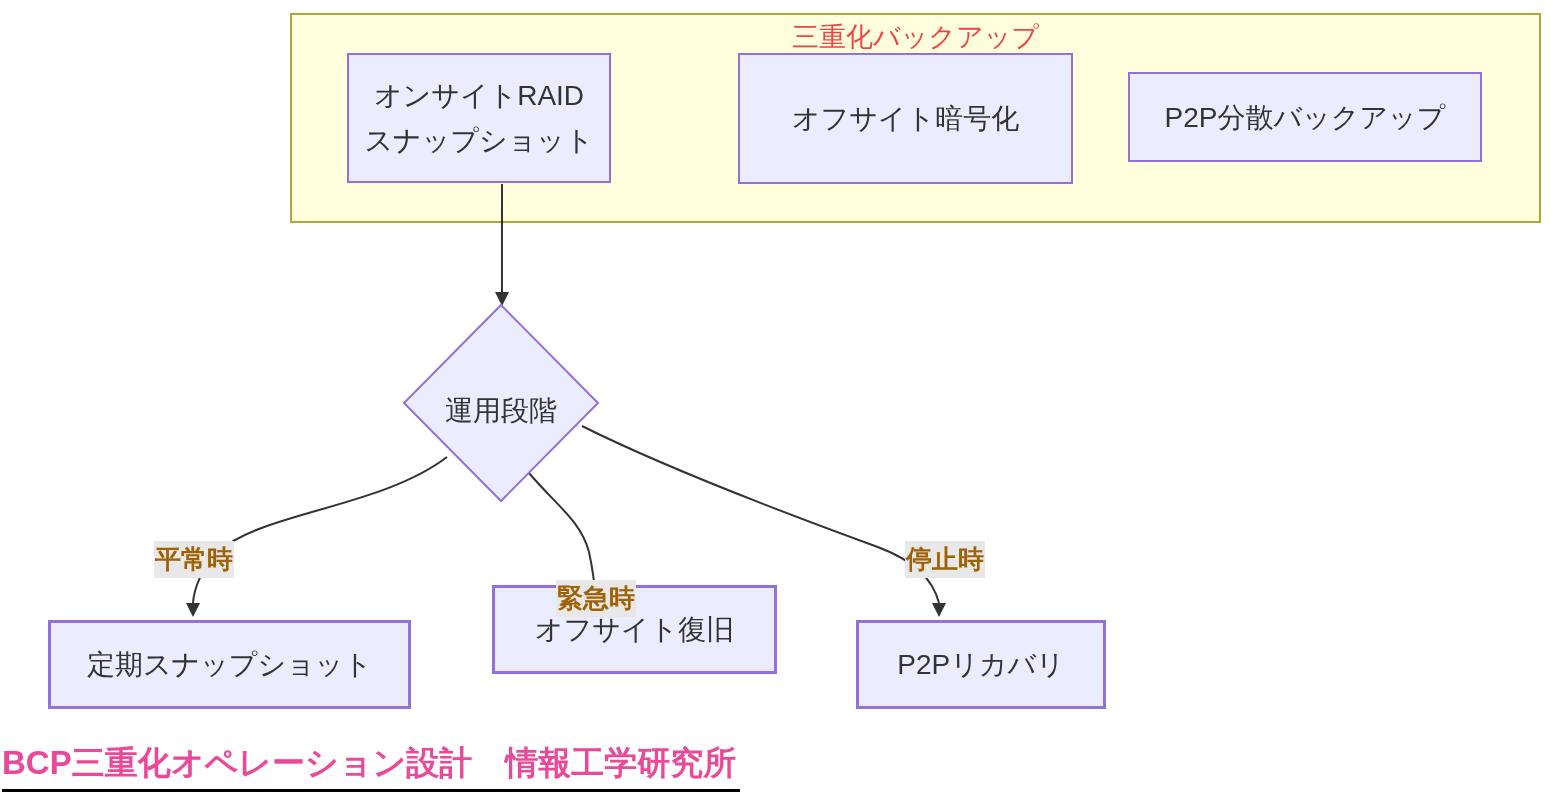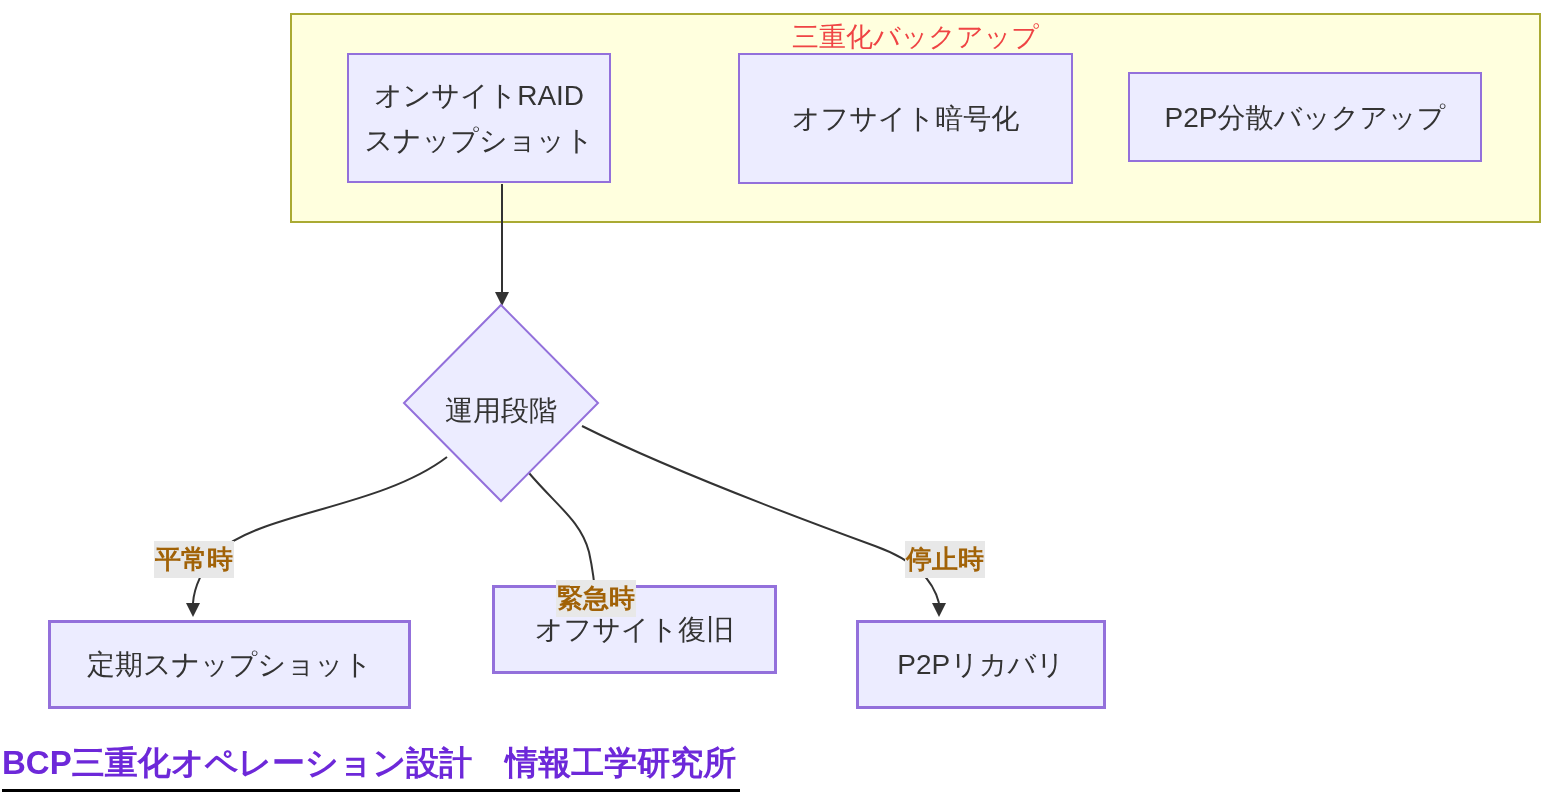--- a/index.html
+++ b/index.html
@@ -27,21 +27,21 @@
     display:flex;align-items:center;justify-content:center;
     font-size:28px;color:#333333;z-index:3;
   }
   .edge-label{
     position:absolute;width:80px;height:37px;background:#e8e8e8;
     display:flex;align-items:center;justify-content:center;
     font-size:26px;color:#a16207;z-index:4;font-weight:bold;
   }
   .caption{
     position:absolute;left:2px;top:741px;display:inline-block;
-    font-size:33px;font-weight:bold;color:#6d28d9;
+    font-size:33px;font-weight:bold;color:#ec4899;
     border-bottom:3px solid #000000;padding:0 4px 3px 0;z-index:3;
   }
 </style>
 </head>
 <body>
 
 <div id="stage">
 
   <div class="cluster">
     <div class="cluster-title">三重化バックアップ</div>

